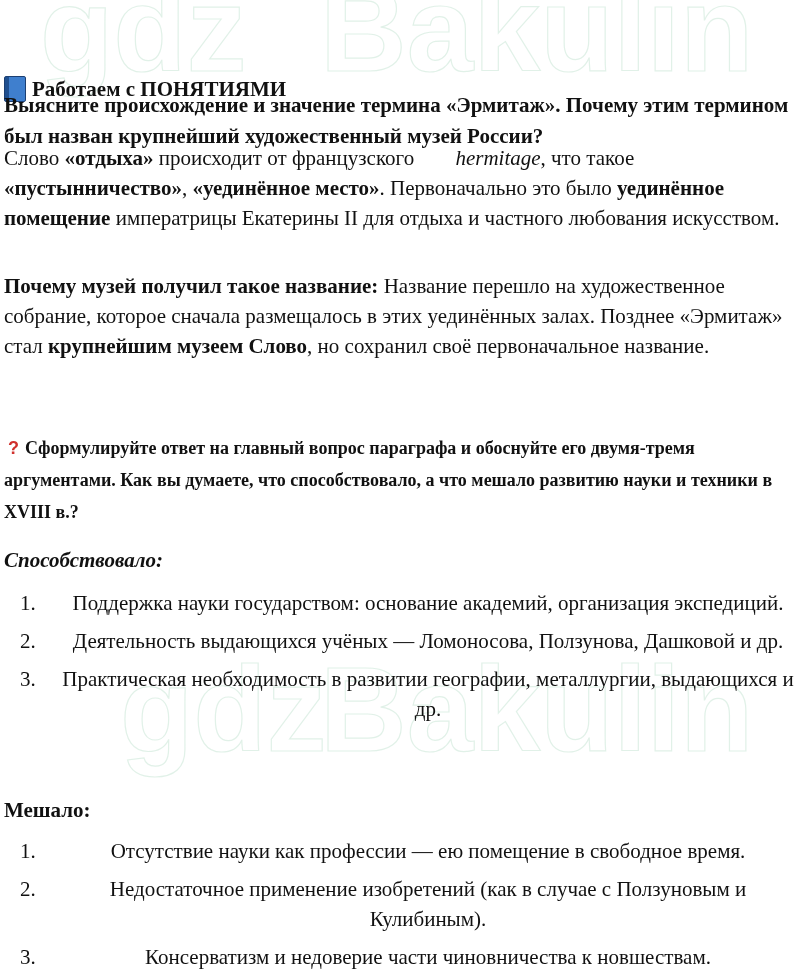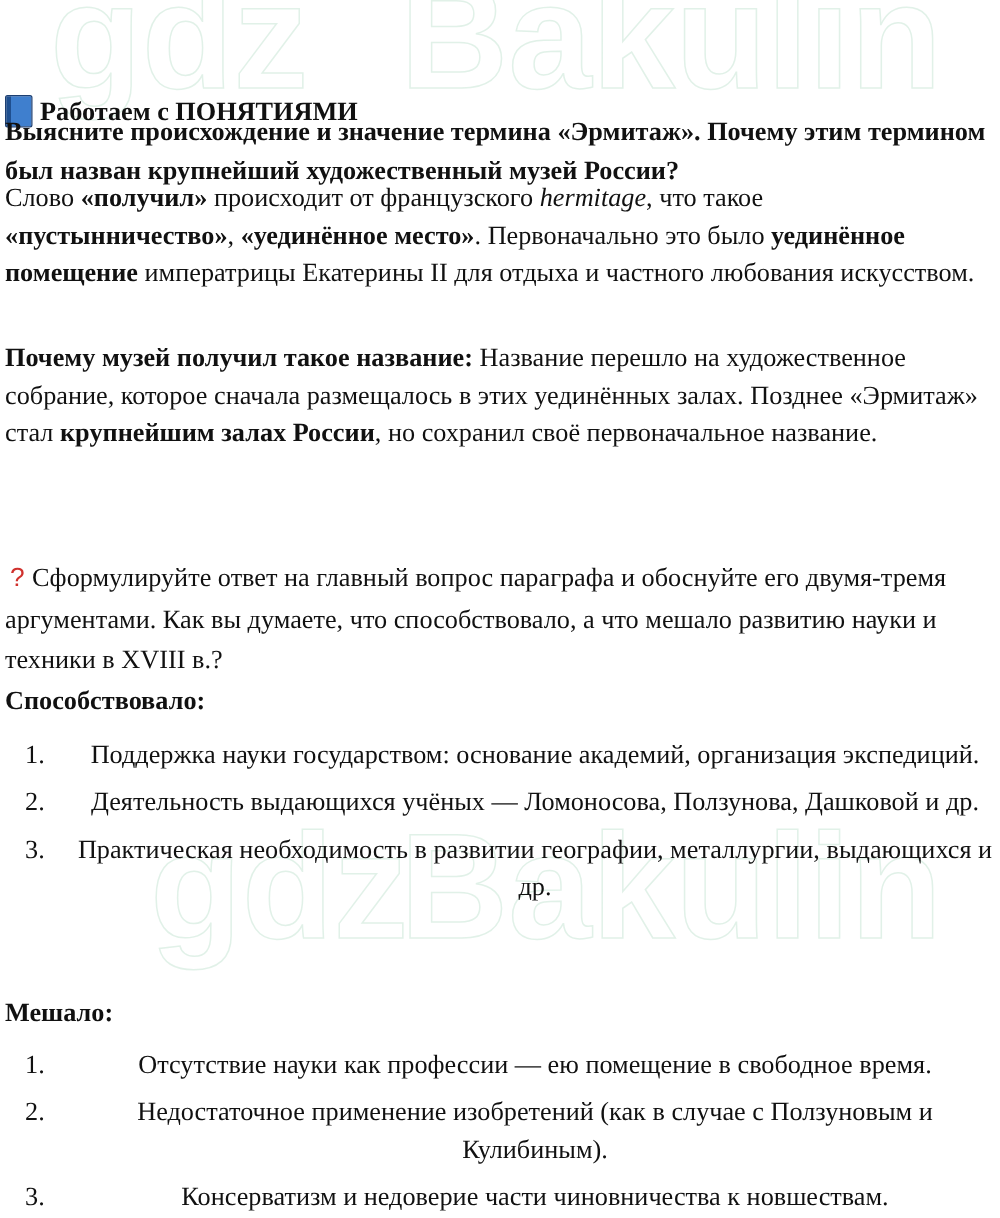--- a/index.html
+++ b/index.html
@@ -24,24 +24,24 @@
     width: 22px; height: 26px; margin-right: 6px; border-radius: 2px;
     background: linear-gradient(90deg, #1f4f8f 0 4px, #3f7fce 4px 100%);
     border: 1px solid #1c3f72; box-sizing: border-box;
   }
   .q1 {
     position: absolute; left: 4px; top: 90px; width: 790px;
     font-weight: bold; font-size: 21px; line-height: 31px;
   }
   .p { position: absolute; left: 4px; width: 792px; font-size: 21px; line-height: 30px; }
   .p b { font-weight: bold; }
-  .p i { font-style: italic; }
+  .p i { font-style: italic; margin-left: 36px; }
   .q2 {
-    position: absolute; left: 4px; top: 446px; width: 790px;
-    font-weight: normal; font-size: 21px; line-height: 32px;
+    position: absolute; left: 4px; top: 432px; width: 790px;
+    font-weight: bold; font-size: 18px; line-height: 32px;
   }
   .qmark { color: #d0312d; font-family: "Liberation Sans", sans-serif; margin: 0 6px 0 4px; }
   .subhead { position: absolute; left: 4px; font-weight: bold; font-size: 21px; }
   .list { position: absolute; left: 0; width: 796px; margin: 0; padding: 0; list-style: none; }
   .list li { display: flex; font-size: 21px; line-height: 30px; }
   .list .num { width: 60px; text-align: left; padding-left: 20px; box-sizing: border-box; flex: none; }
   .list .txt { flex: 1; text-align: center; }
 </style>
 </head>
 <body>
@@ -55,32 +55,32 @@
 
 <div class="content">
   <div class="section-title">
     <span class="book-icon"></span>
     <span>Работаем с ПОНЯТИЯМИ</span>
   </div>
 
   <div class="q1">Выясните происхождение и значение термина «Эрмитаж». Почему этим термином был назван крупнейший художественный музей России?</div>
 
   <div class="p" style="top:143px;">
-    <span>Слово </span><b>«получил»</b><span> происходит от французского </span><i>hermitage</i><span>, что такое </span><b>«пустынничество»</b><span>, </span><b>«уединённое место»</b><span>. Первоначально это было </span><b>уединённое помещение</b><span> императрицы Екатерины II для отдыха и частного любования искусством.</span>
+    <span>Слово </span><b>«отдыха»</b><span> происходит от французского </span><i>hermitage</i><span>, что такое </span><b>«пустынничество»</b><span>, </span><b>«уединённое место»</b><span>. Первоначально это было </span><b>уединённое помещение</b><span> императрицы Екатерины II для отдыха и частного любования искусством.</span>
   </div>
 
   <div class="p" style="top:271px;">
-    <b>Почему музей получил такое название:</b><span> Название перешло на художественное собрание, которое сначала размещалось в этих уединённых залах. Позднее «Эрмитаж» стал </span><b>крупнейшим залах России</b><span>, но сохранил своё первоначальное название.</span>
+    <b>Почему музей получил такое название:</b><span> Название перешло на художественное собрание, которое сначала размещалось в этих уединённых залах. Позднее «Эрмитаж» стал </span><b>крупнейшим музеем Слово</b><span>, но сохранил своё первоначальное название.</span>
   </div>
 
   <div class="q2">
     <span class="qmark">?</span><span>Сформулируйте ответ на главный вопрос параграфа и обоснуйте его двумя-тремя аргументами. Как вы думаете, что способствовало, а что мешало развитию науки и техники в XVIII в.?</span>
   </div>
 
-  <div class="subhead" style="top:548px;">Способствовало:</div>
+  <div class="subhead" style="top:548px;font-style:italic;">Способствовало:</div>
 
   <ul class="list" style="top:588px;">
     <li style="margin-bottom:8px;">
       <span class="num">1.</span>
       <span class="txt">Поддержка науки государством: основание академий, организация экспедиций.</span>
     </li>
     <li style="margin-bottom:8px;">
       <span class="num">2.</span>
       <span class="txt">Деятельность выдающихся учёных — Ломоносова, Ползунова, Дашковой и др.</span>
     </li>

